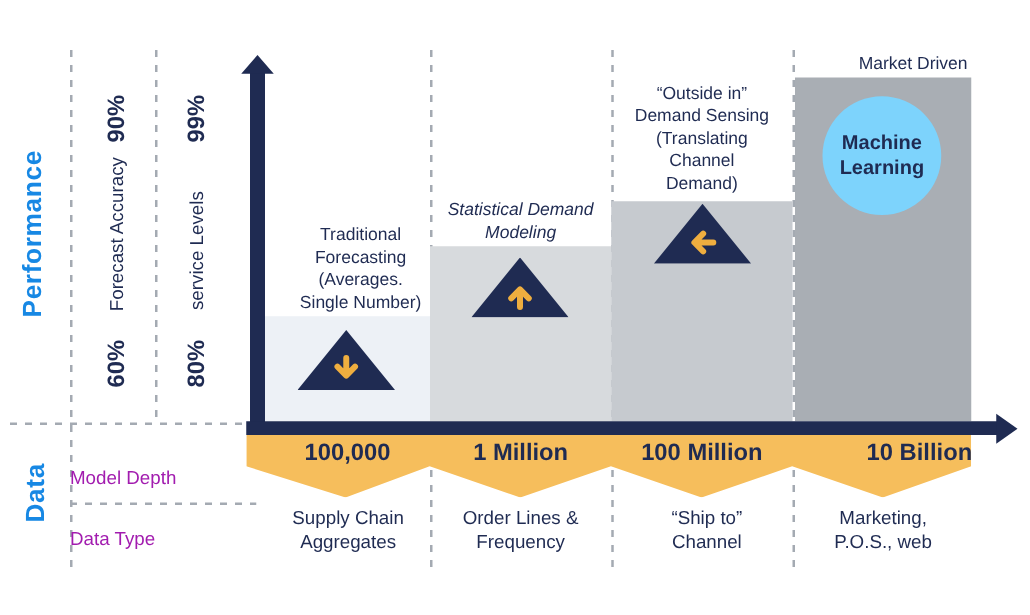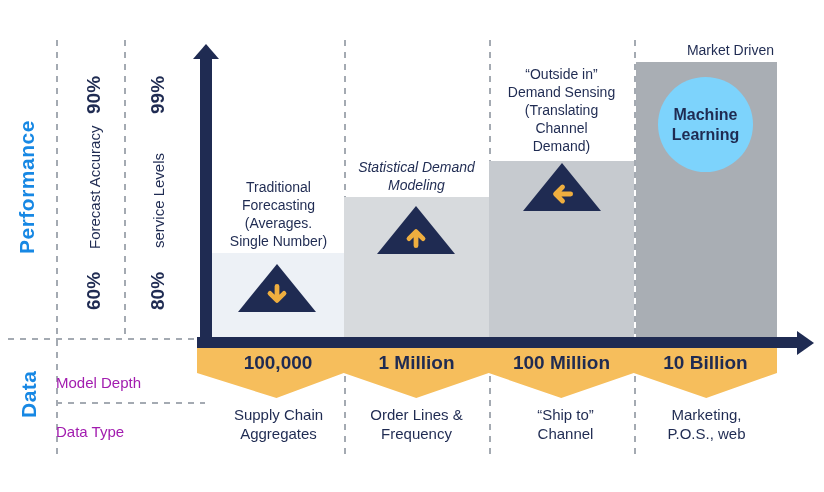--- a/index.html
+++ b/index.html
@@ -26,21 +26,21 @@
     border-top:12px solid transparent;border-bottom:12px solid transparent;border-left:17px solid #1F2B52;}
   
   .bar{position:absolute;}
   .bar1{left:212px;top:253px;width:132px;height:84px;background:#EDF1F6;}
   .bar2{left:344px;top:197px;width:145px;height:140px;background:#D7DADD;}
   .bar3{left:489px;top:161px;width:145px;height:176px;background:#C6CACF;}
   .bar4{left:636px;top:62px;width:141px;height:275px;background:#A9AEB4;}
   
   .stage-label{position:absolute;text-align:center;font-size:14px;line-height:1.28;
     color:#1F2B52;white-space:pre-line;}
-  .sl1{left:206px;width:145px;bottom:241px;}
+  .sl1{left:216px;width:145px;bottom:241px;}
   .sl2{left:344px;width:145px;bottom:297px;font-style:italic;}
   .sl3{left:489px;width:145px;bottom:336px;}
   .sl4{left:660px;width:141px;bottom:432px;}
   
   .tri{position:absolute;width:78px;height:48px;background:#1F2B52;
     clip-path:polygon(50% 0,100% 100%,0 100%);
     display:flex;align-items:flex-end;justify-content:center;}
   .tri svg{display:block;margin-bottom:5px;}
   .t1{left:238px;top:264px;}
   .t2{left:377px;top:206px;}
@@ -49,21 +49,21 @@
   .ml-circle{position:absolute;left:658px;top:77px;width:95px;height:95px;border-radius:50%;
     background:#7dd3fc;display:flex;align-items:center;justify-content:center;
     text-align:center;font-weight:bold;font-size:16px;line-height:1.2;color:#1F2B52;white-space:pre-line;}
   
   .banner{position:absolute;left:197px;top:348px;width:580px;height:50px;background:#F6BE5C;
     clip-path:polygon(0 0,100% 0,100% 50%,87.8% 100%,75.3% 50%,62.8% 100%,50.3% 50%,37.8% 100%,25.3% 50%,13.7% 100%,0 50%);}
   .banner-num{position:absolute;top:352px;text-align:center;font-weight:bold;font-size:19px;color:#1F2B52;}
   .bn1{left:212px;width:132px;}
   .bn2{left:344px;width:145px;}
   .bn3{left:489px;width:145px;}
-  .bn4{left:634px;width:143px;}
+  .bn4{left:664px;width:143px;}
   
   .dtype{position:absolute;top:406px;text-align:center;font-size:15px;line-height:1.25;
     color:#1F2B52;white-space:pre-line;}
   
   .data-row-label{position:absolute;left:56px;width:149px;font-size:15px;color:#a21caf;}
 </style>
 </head>
 <body>
 
 <div id="stage-canvas">

